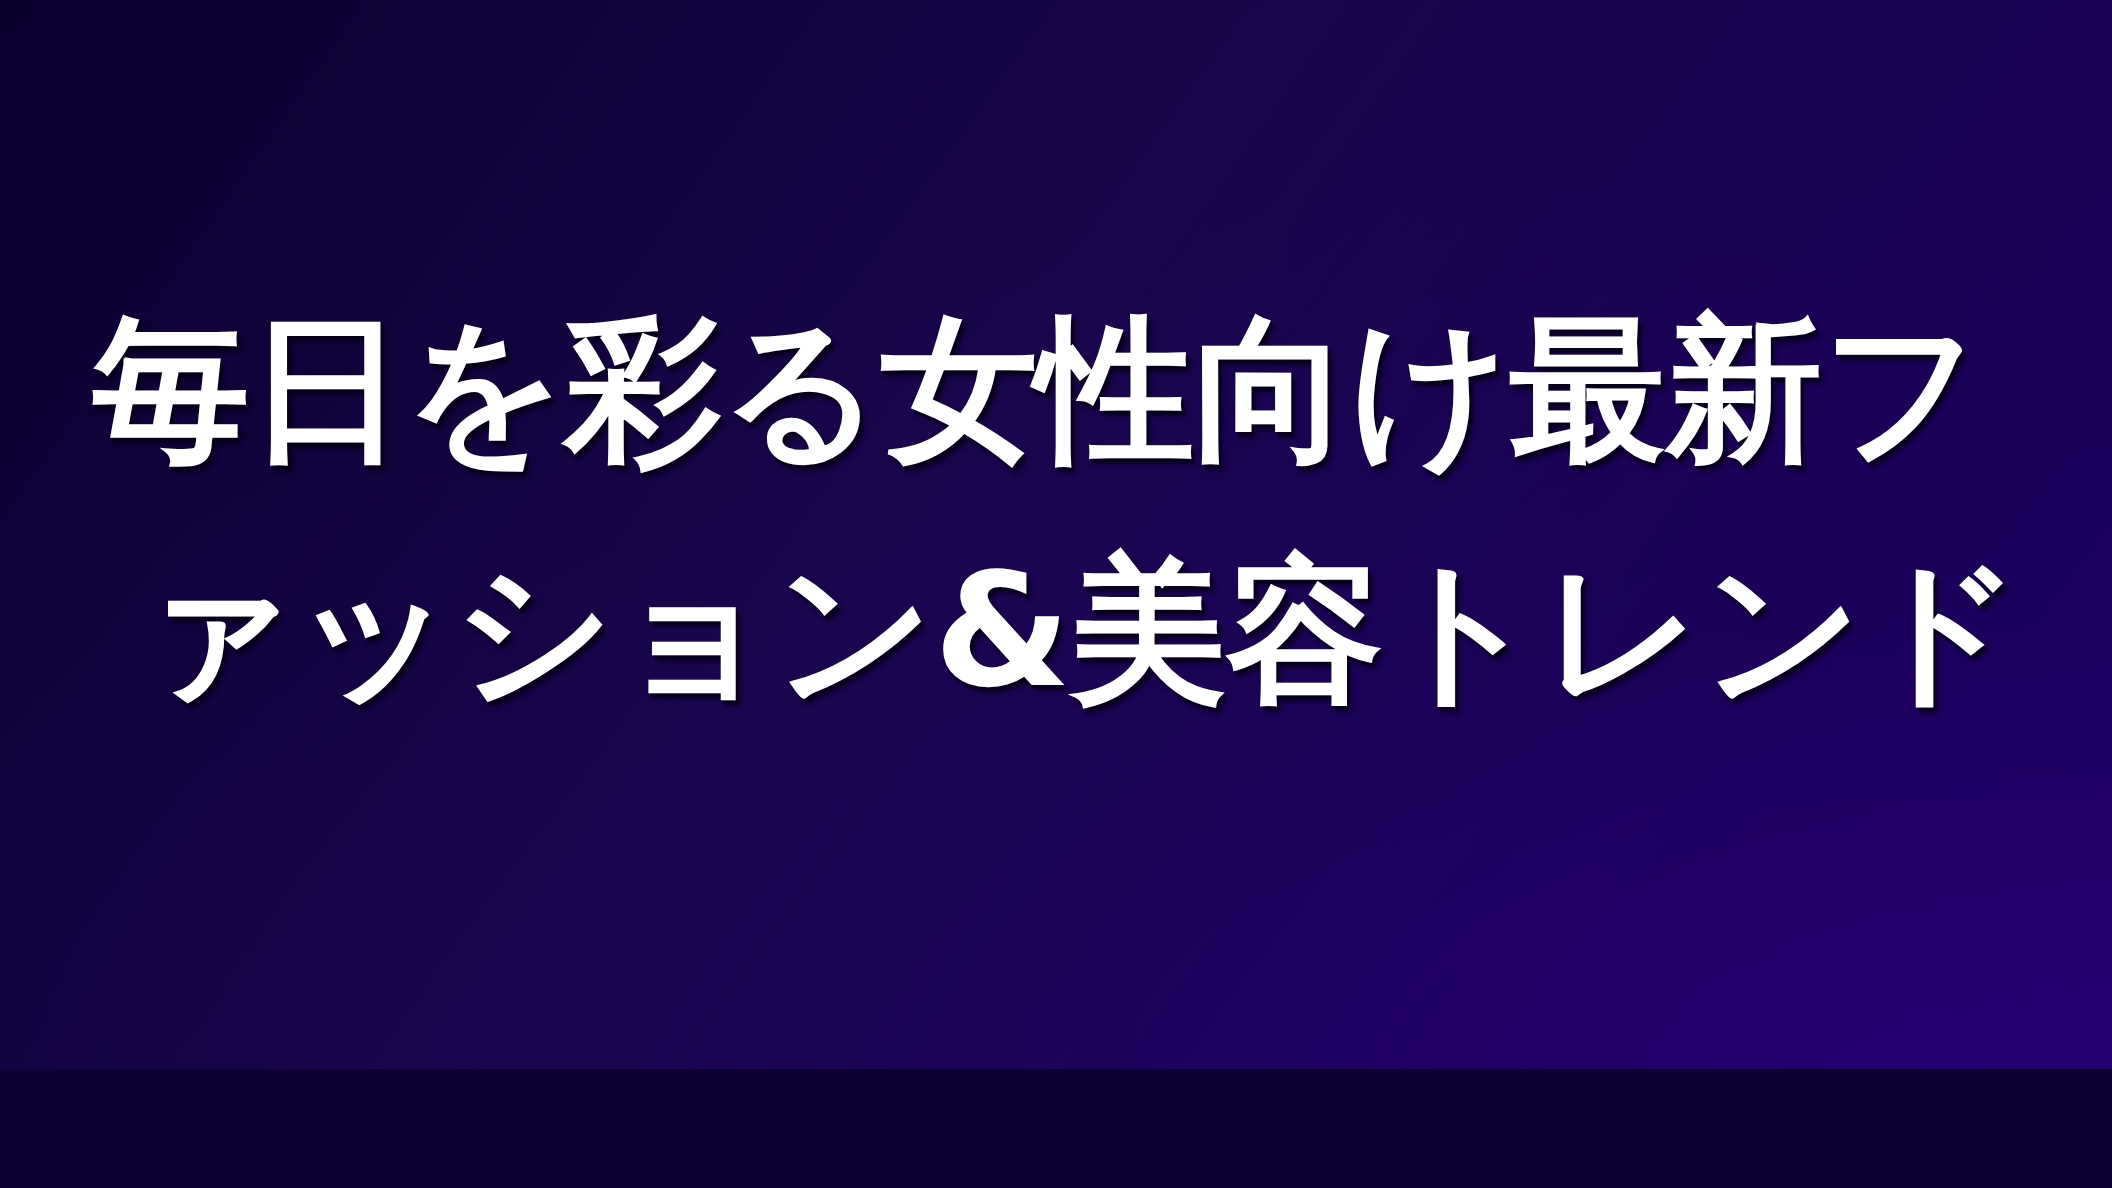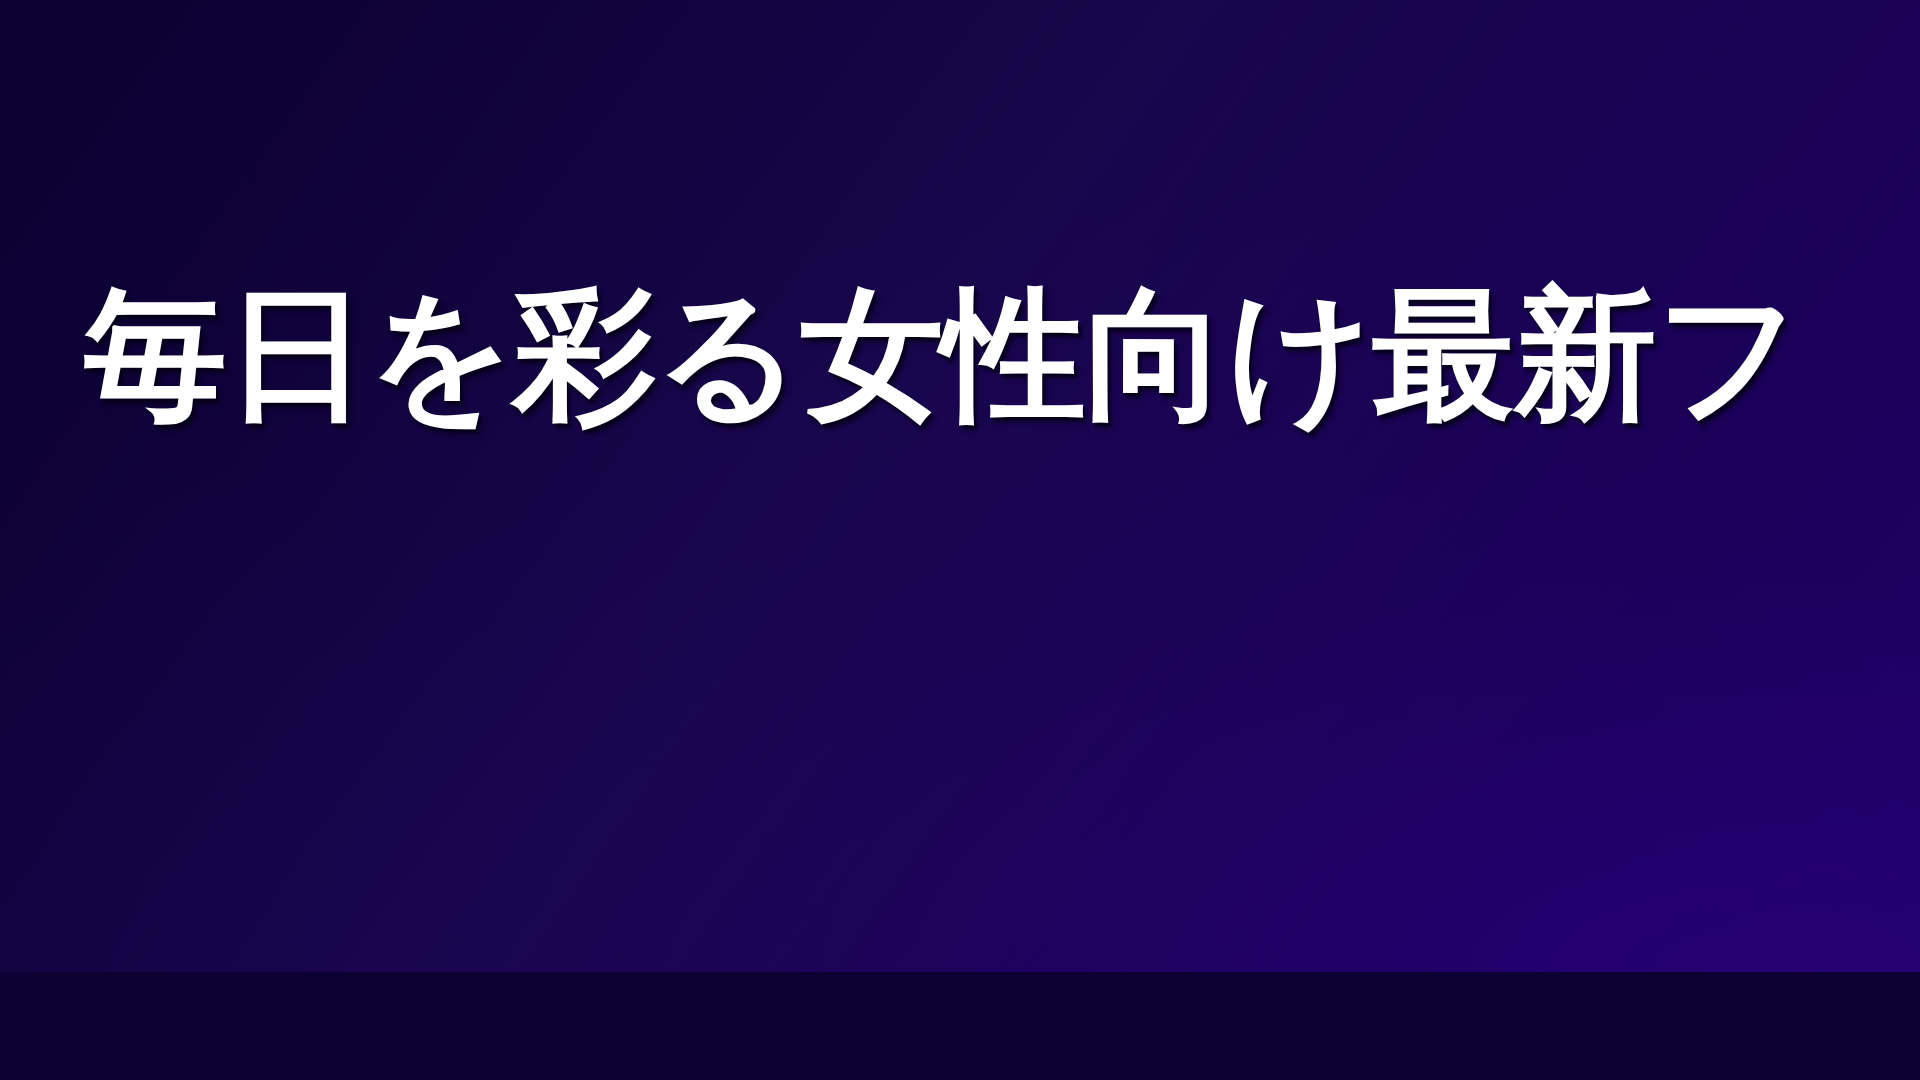--- a/index.html
+++ b/index.html
@@ -73,15 +73,16 @@
 </style>
 </head>
 <body>
 
 <div id="stage">
 
   <div id="sheen"></div>
 
   <div id="title-block">
     <span class="title-line line-1">毎日を彩る女性向け最新フ</span>
+    <span class="title-line line-2">ァッション&amp;美容トレンド</span>
   </div>
 
 </div>
 
 </body></html>

